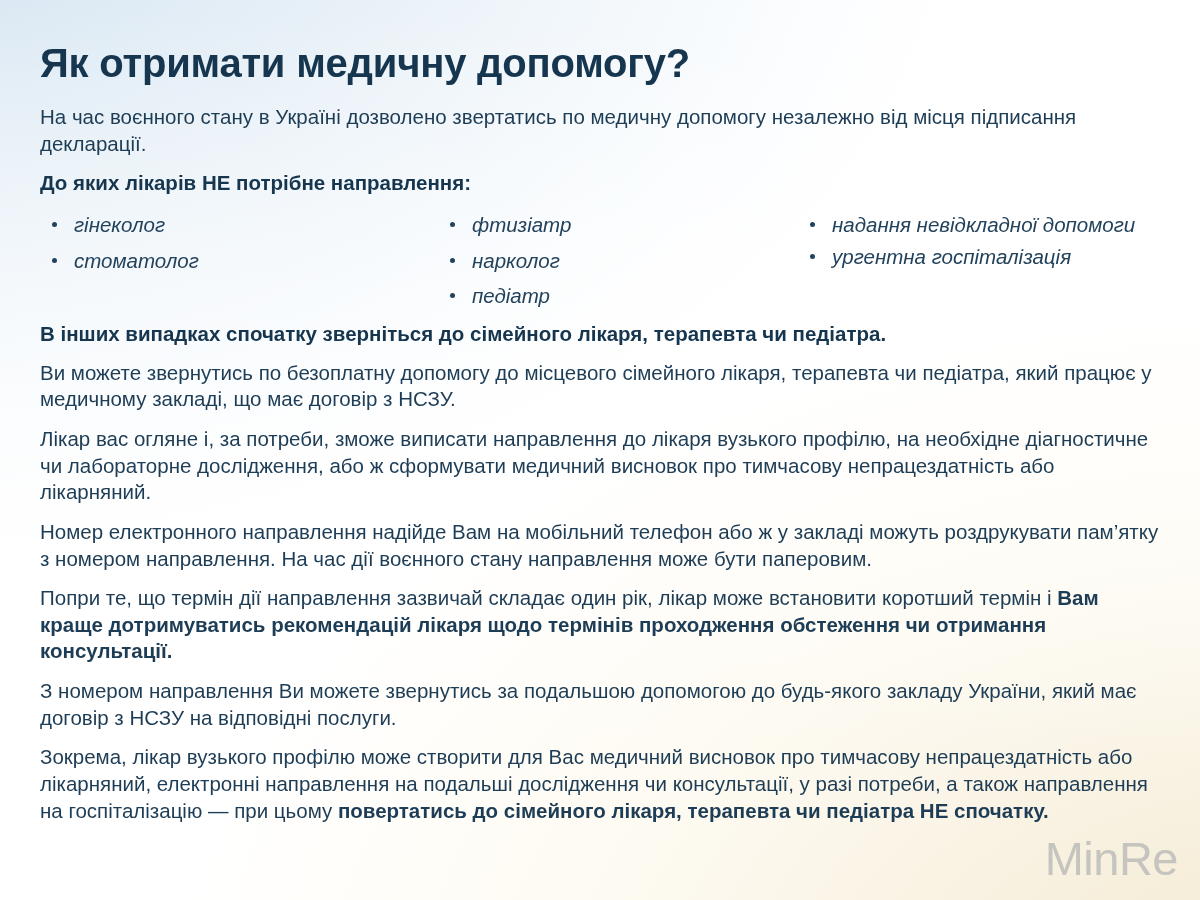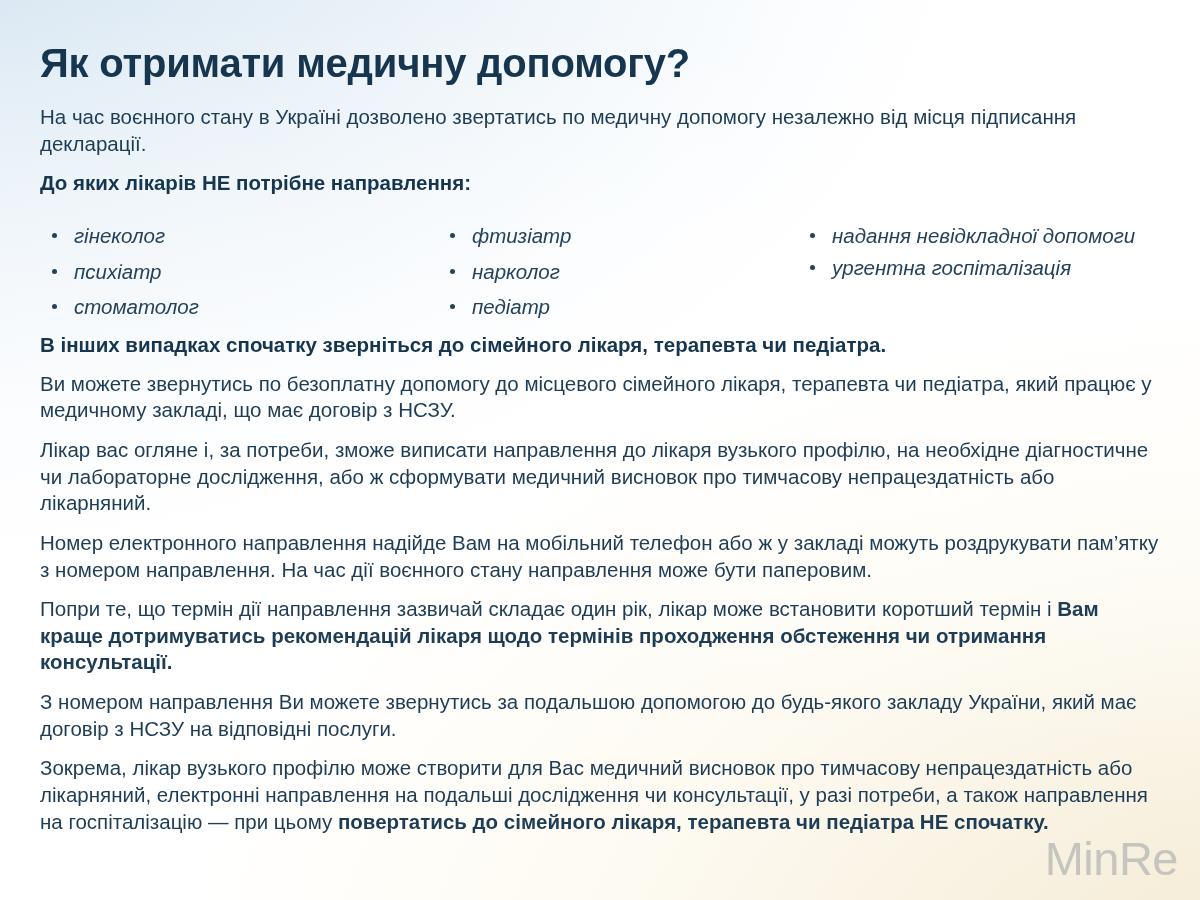--- a/index.html
+++ b/index.html
@@ -91,21 +91,21 @@
   .bold-line,
   strong {
     font-weight: 700;
   }
   .bold-line {
     color: #16354e;
     font-size: 20.5px;
     line-height: 1.30;
     margin: 0 0 7px 2px;
   }
-  .bold-line.sub { margin-bottom: 24px; }
+  .bold-line.sub { margin-bottom: 13px; }
   .bold-line.rule { margin: 2px 0 12px 2px; }
 
   
   .bullet-block {
     display: flex;
     align-items: flex-start;
     margin: 0 0 4px 0;
   }
   .bullet-col { flex: 0 0 auto; }
   .bullet-col.c1 { width: 398px; padding-left: 10px; }
@@ -172,24 +172,20 @@
     <div class="bullet-block">
 
       <div class="bullet-col c1">
         <ul class="bullets">
           <li>
             <span class="dot"></span>
             <span>гінеколог</span>
           </li>
           <li>
             <span class="dot"></span>
-            <span>психіатр</span>
-          </li>
-          <li>
-            <span class="dot"></span>
             <span>стоматолог</span>
           </li>
         </ul>
       </div>
 
       <div class="bullet-col c2">
         <ul class="bullets">
           <li>
             <span class="dot"></span>
             <span>фтизіатр</span>

